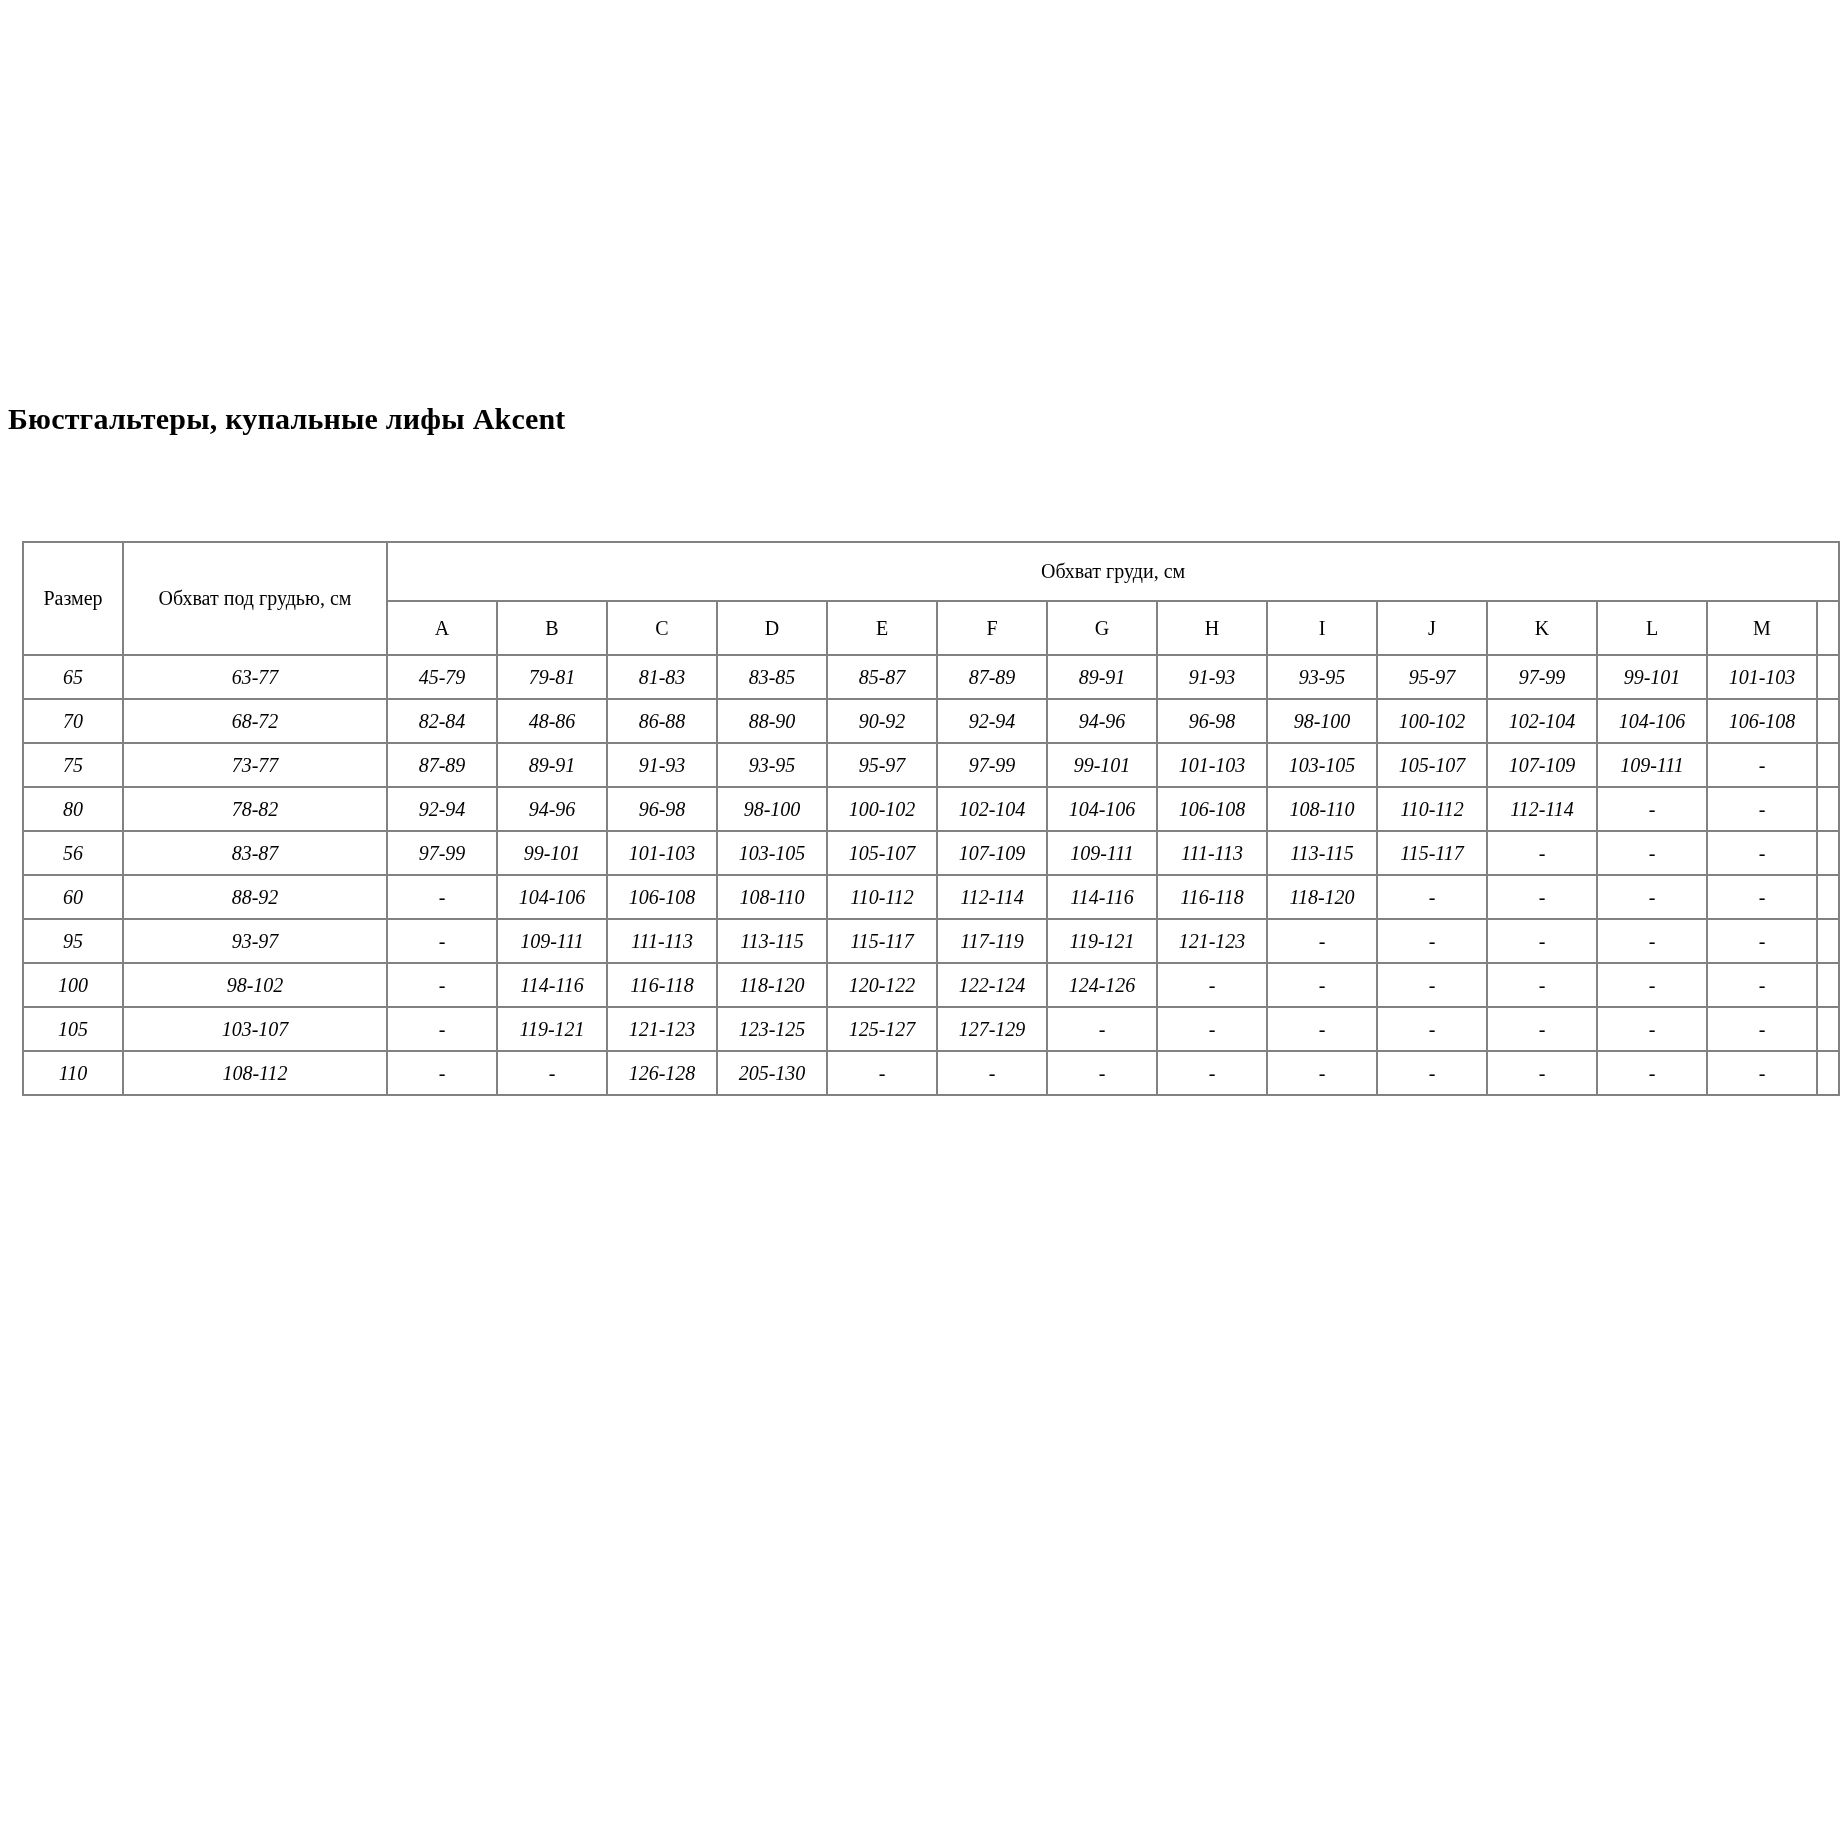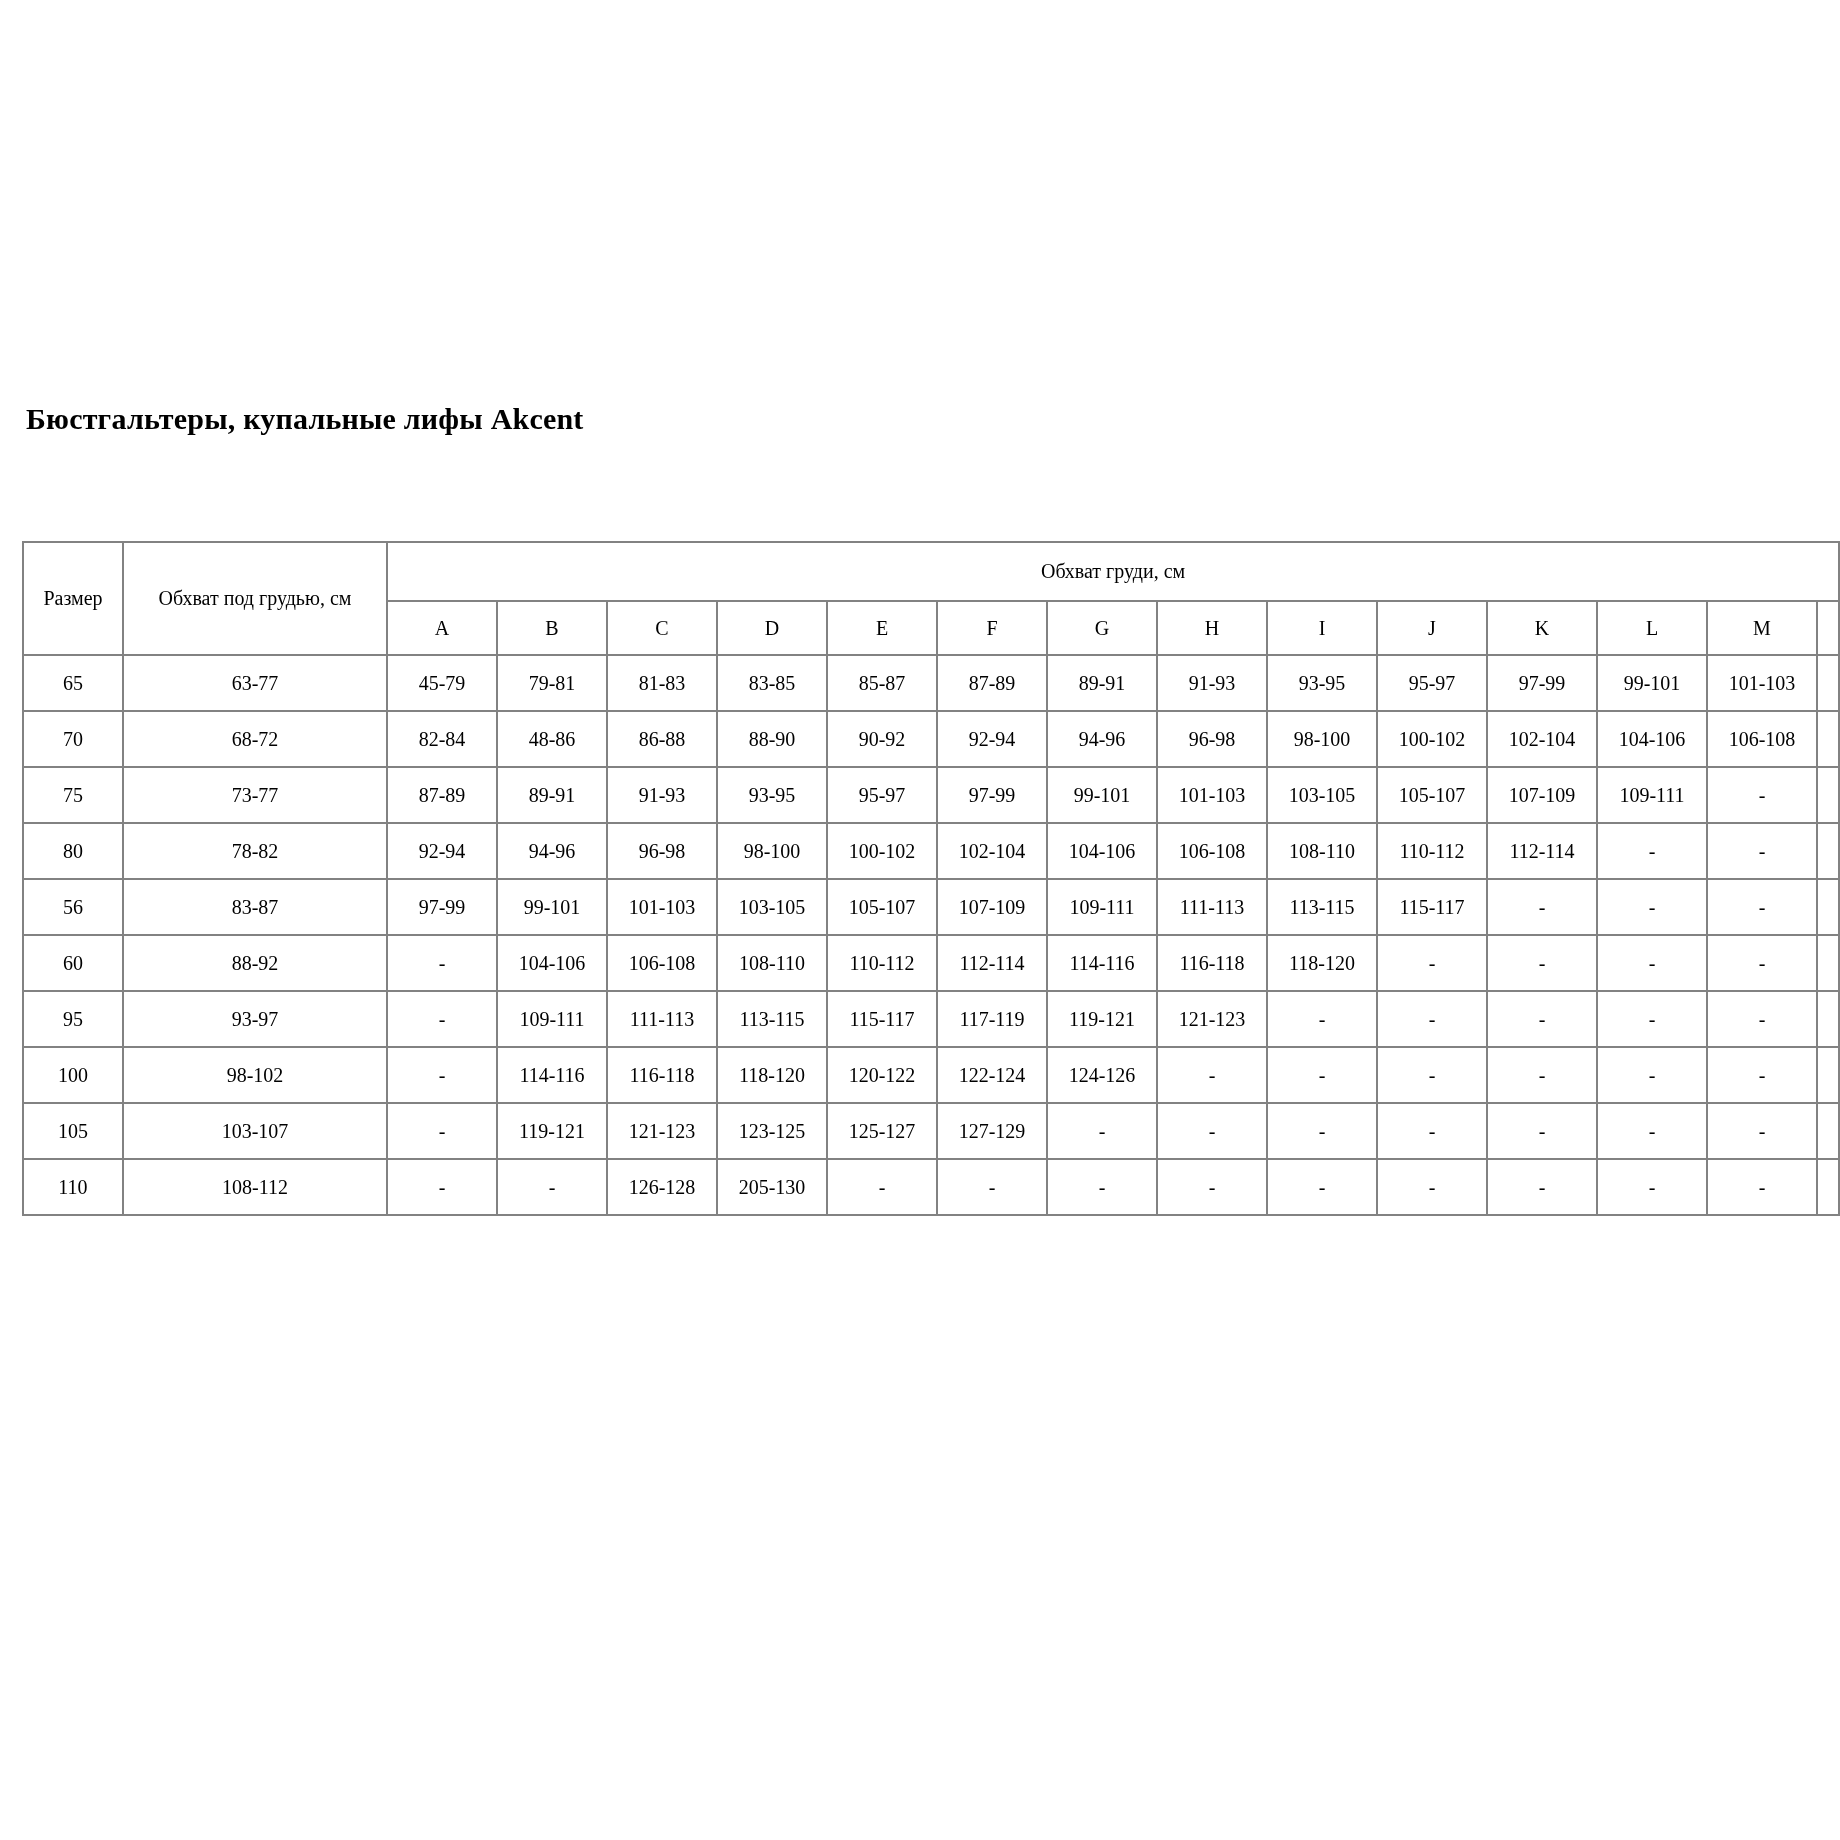--- a/index.html
+++ b/index.html
@@ -11,21 +11,21 @@
     font-family: "Liberation Serif", serif;
     color: #000000;
   }
   .page {
     position: relative;
     width: 1840px;
     height: 1840px;
   }
   .title {
     position: absolute;
-    left: 26px;
+    left: 8px;
     top: 400px;
     margin: 0;
     font-size: 30px;
     line-height: 38px;
     font-weight: bold;
     letter-spacing: 0.2px;
   }
   table.size-table {
     position: absolute;
     left: 22px;
@@ -40,21 +40,21 @@
     text-align: center;
     vertical-align: middle;
     font-weight: normal;
     font-size: 20px;
     padding: 0;
     overflow: hidden;
     white-space: nowrap;
   }
   tr.head-row-1 { height: 59px; }
   tr.head-row-2 { height: 54px; }
-  tbody tr { height: 56px; }
+  tbody tr { height: 44px; font-style: italic; }
 </style>
 </head>
 <body>
 
 <div class="page">
 
   <h1 class="title">Бюстгальтеры, купальные лифы Akcent</h1>
 
   <table class="size-table">
     <colgroup>

